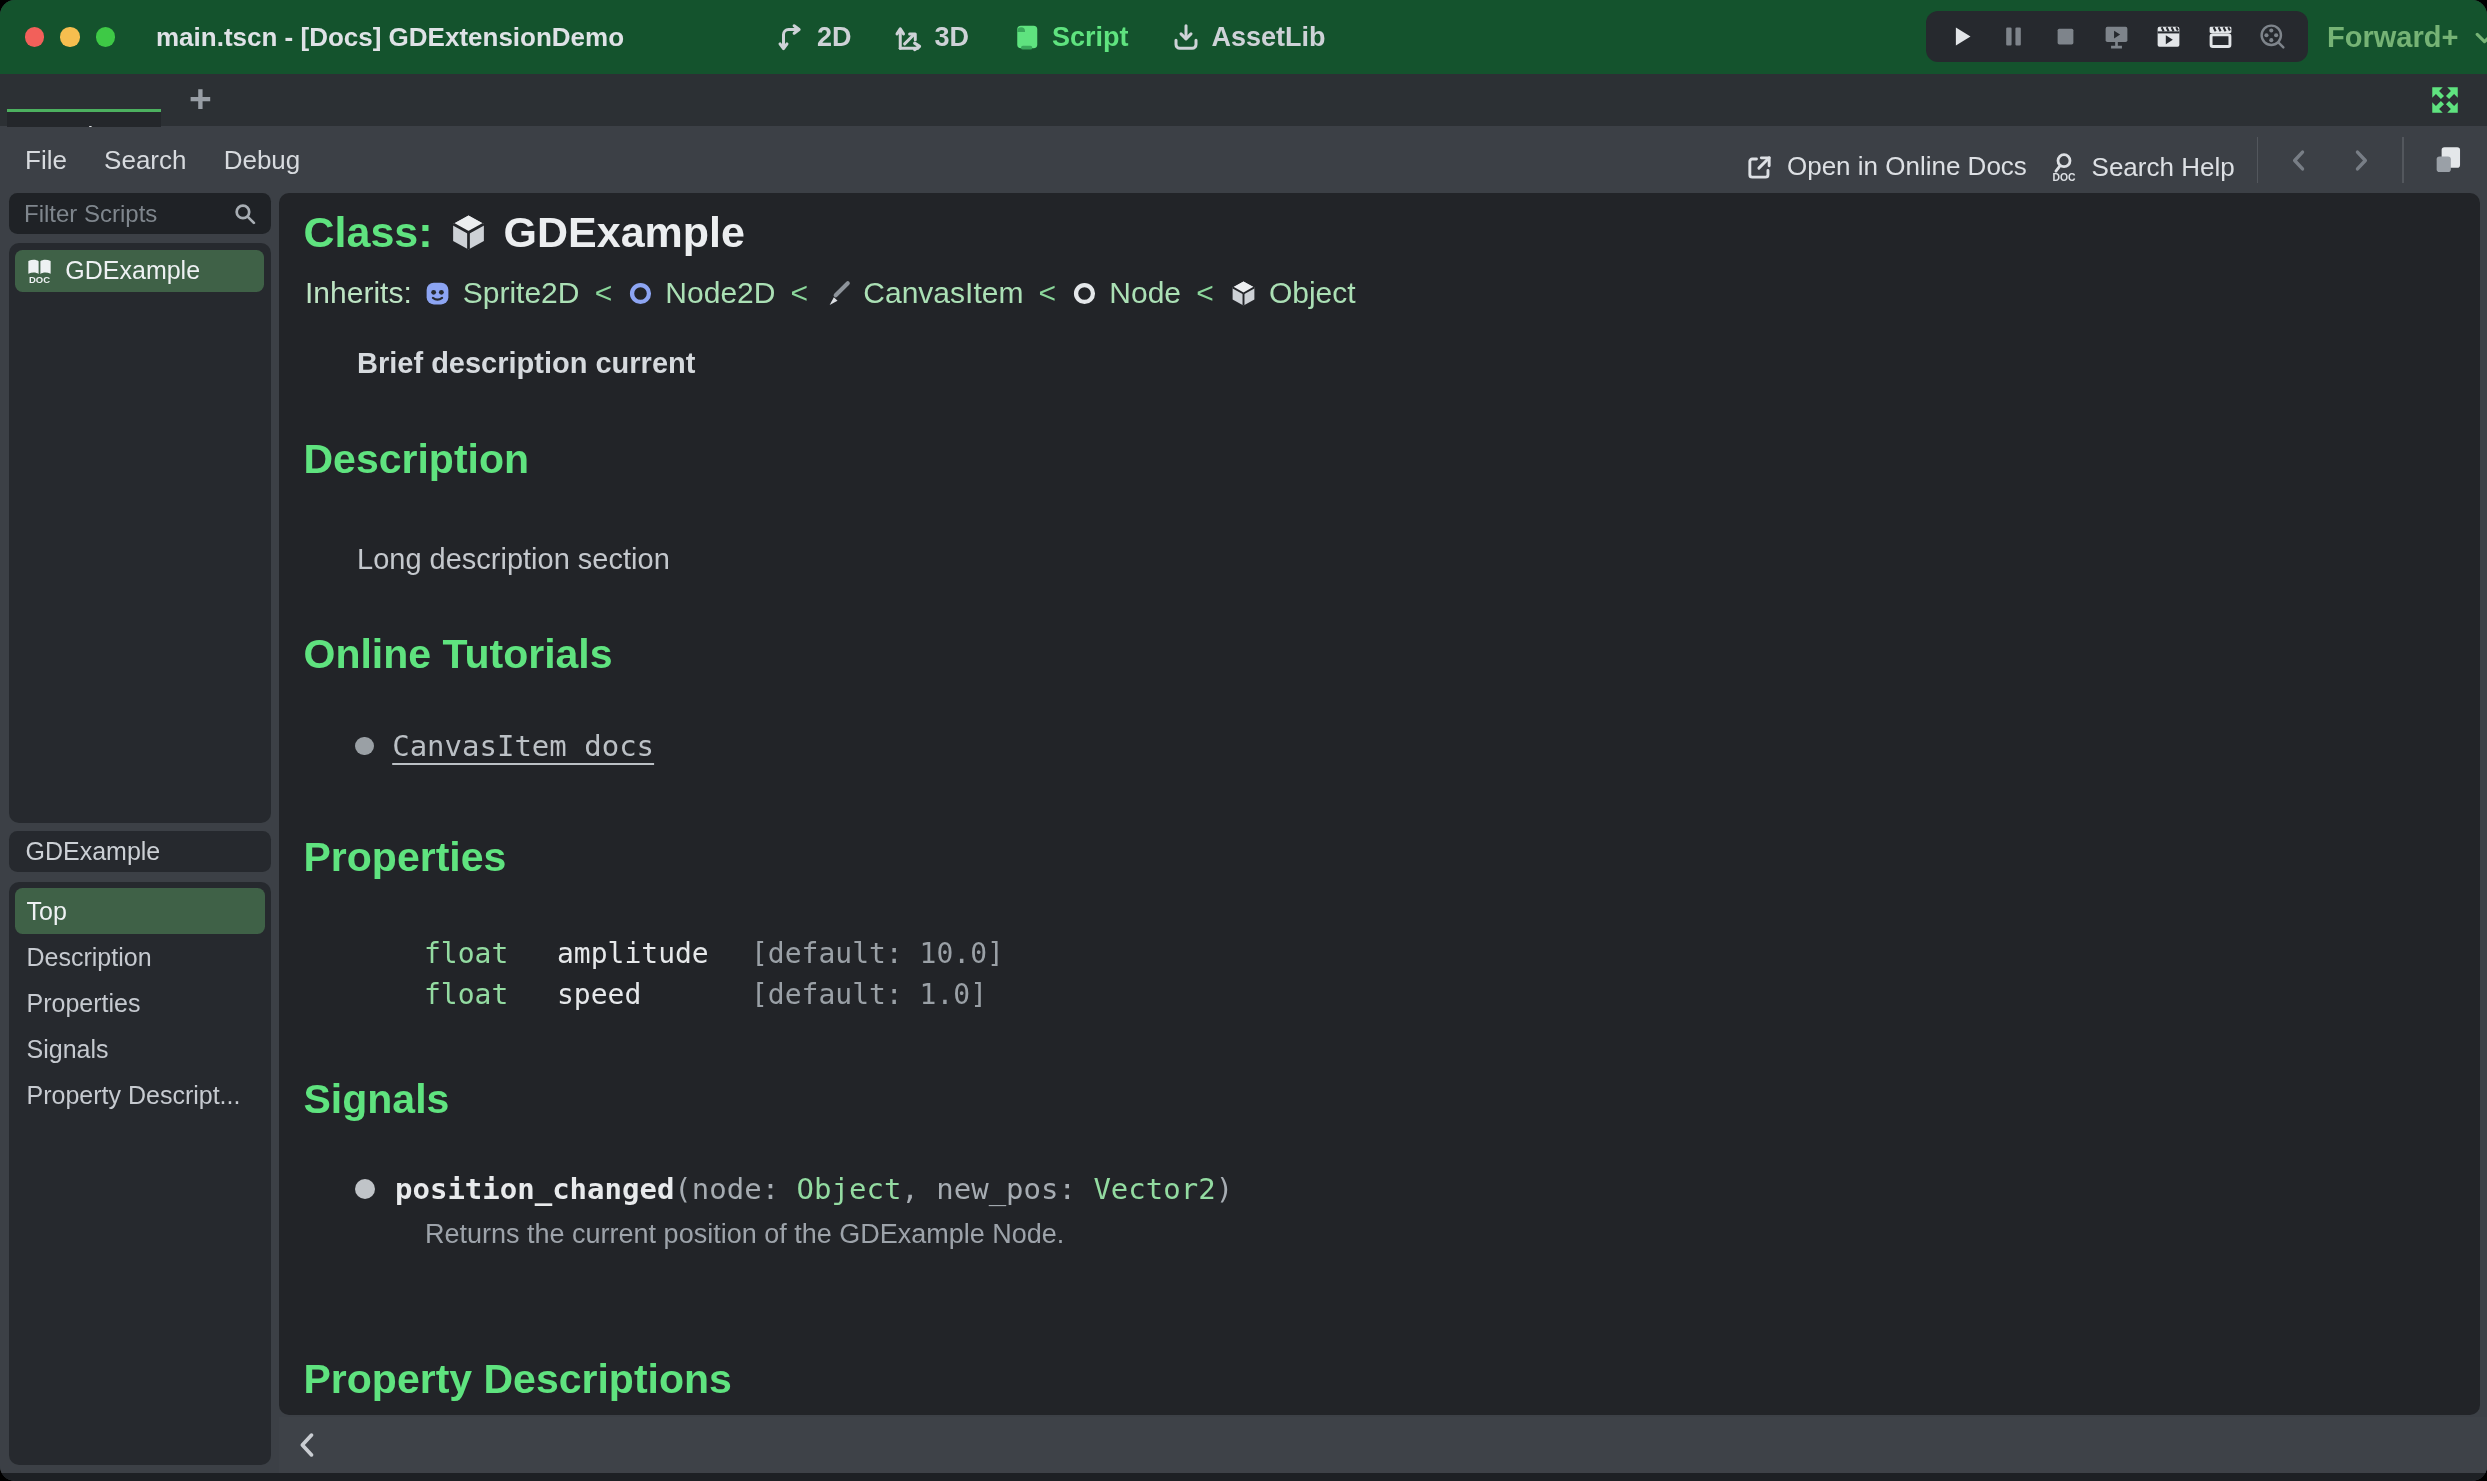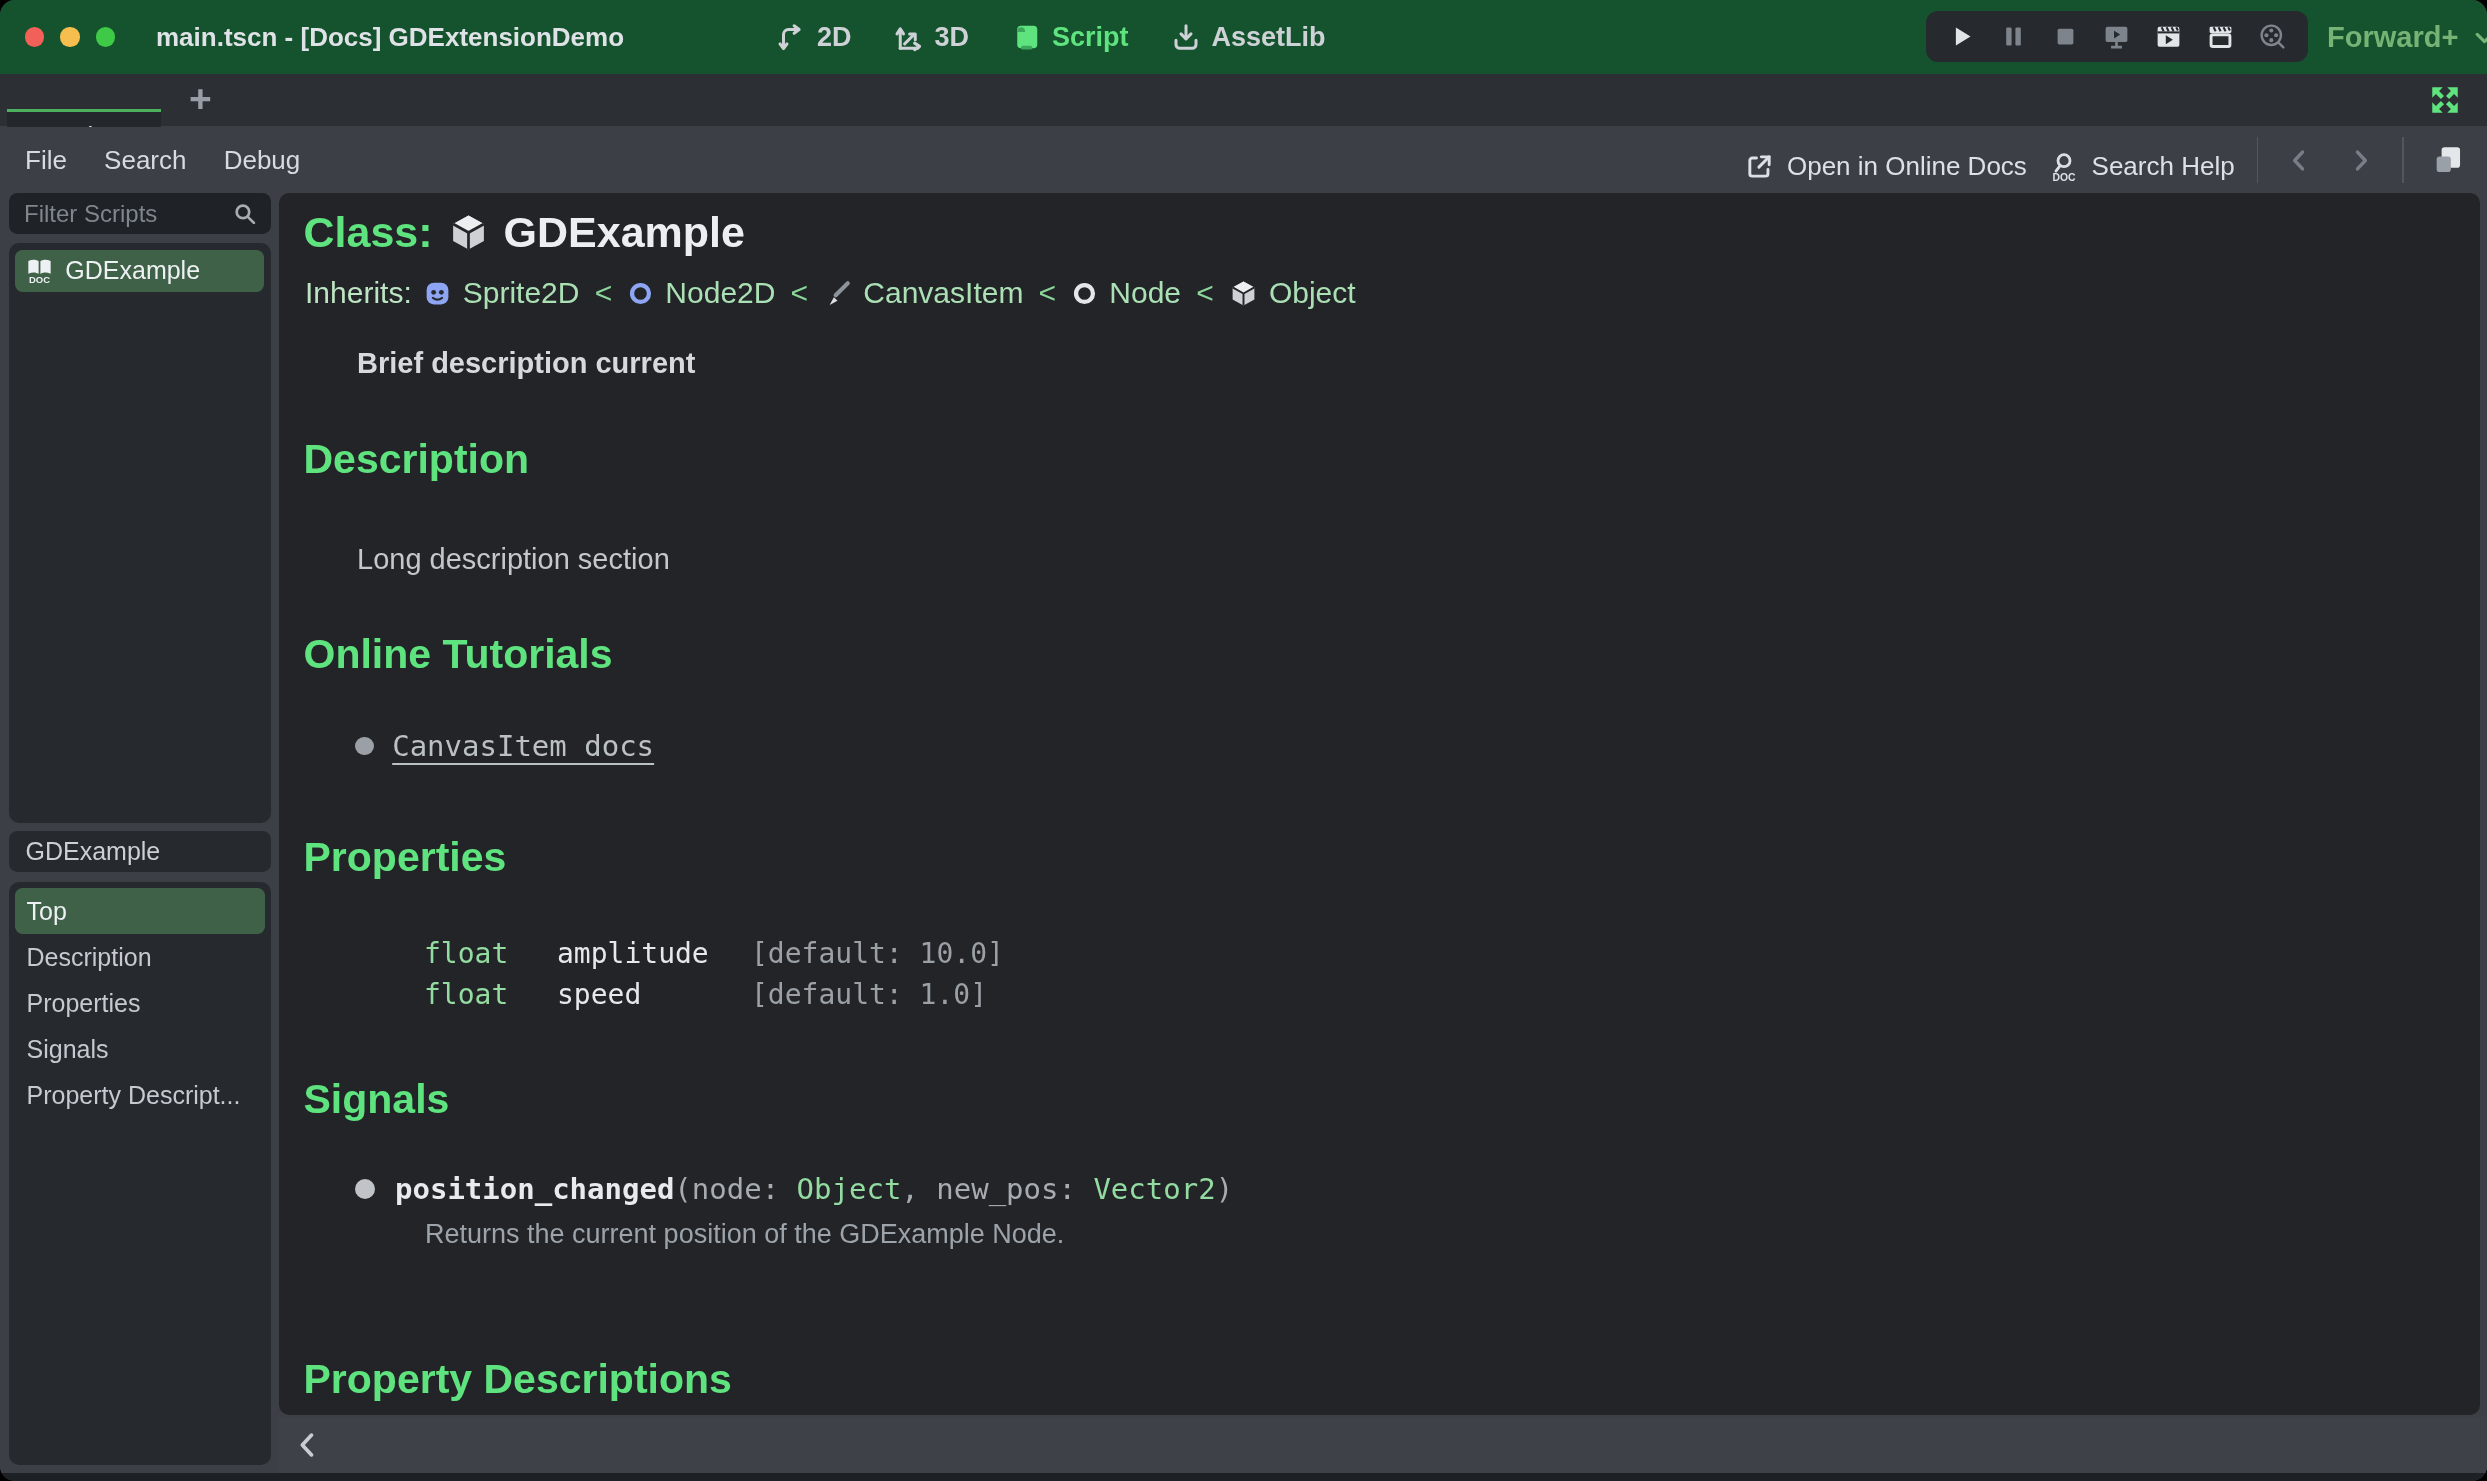--- a/index.html
+++ b/index.html
@@ -29,21 +29,21 @@
   .tab-close { margin-left:auto; font-size:24px; color:#d3d7db; font-weight:bold; }
   .addtab { position:absolute; left:179px; top:0; height:49px; display:flex; align-items:center; font-size:39px; color:#989ea5; padding:0 10px; font-weight:bold; }
   .expandbtn { position:absolute; right:24px; top:0; height:52px; display:flex; align-items:center; color:#5fe37f; }
 
   
   .menubar { position:absolute; top:127px; left:0; right:0; height:66px; background:#3c4046; display:flex; align-items:center; }
   .menus { display:flex; padding-left:25px; }
   .menu { font-size:26px; color:#d7dade; padding:0 18.6px; }
   .menu:first-child { padding-left:0; }
   .menu-right { margin-left:auto; display:flex; align-items:center; gap:22px; padding-right:17px; }
-  .mr-btn { display:flex; align-items:center; gap:12.7px; color:#dde0e4; font-size:26px;margin-top:13px; }
+  .mr-btn { display:flex; align-items:flex-end; gap:12.7px; color:#dde0e4; font-size:26px;margin-top:13px; }
   .mr-btn .mricon { display:flex; color:#dde0e4; }
   .vsep { width:1.7px; height:46px; background:#53575d; }
   .navbtn { display:flex; align-items:center; color:#787e86; padding:0 5px; }
 
   
   .workspace { position:absolute; top:193px; left:0; right:0; height:1280px; background:#3c4046; }
   .panel { position:absolute; background:#26292e; border-radius:10px; }
 
   .filter-panel { left:8.5px; top:0; width:262px; height:41px; background:#1f2226; border-radius:8.5px; display:flex; align-items:center; padding:0 13.5px; }
   .filter-input { flex:1; min-width:0; background:transparent; border:none; outline:none; color:#dfe2e6; font-size:24px; font-family:inherit; }

